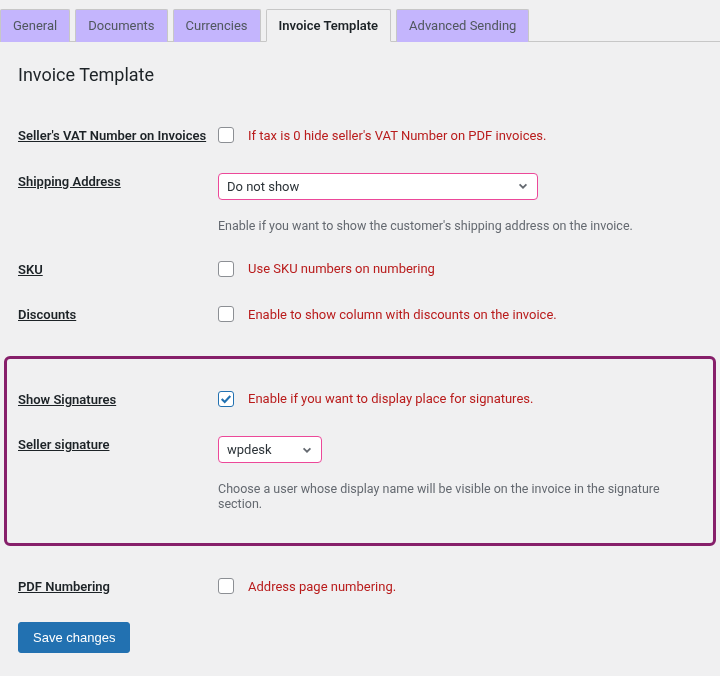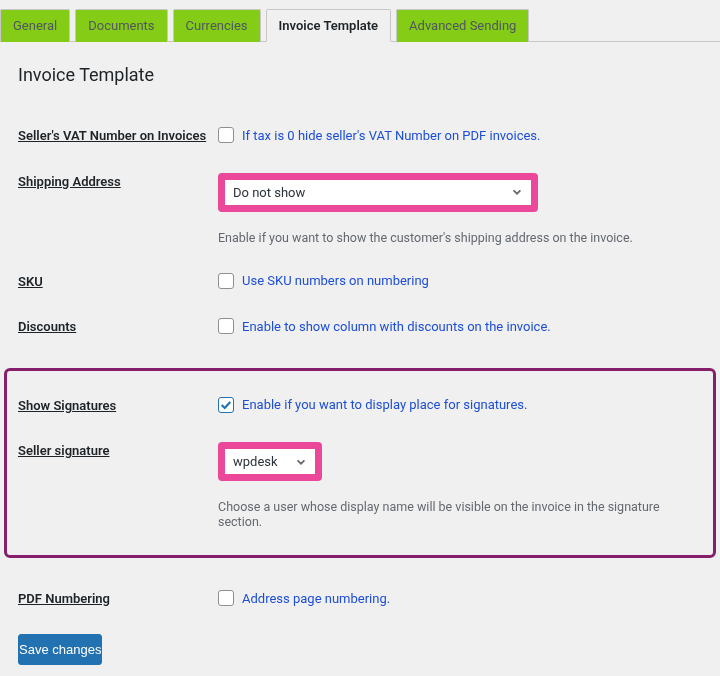--- a/index.html
+++ b/index.html
@@ -16,21 +16,21 @@
   }
   
   .tabs {
     display: flex;
     gap: 5px;
     padding-top: 8px;
     border-bottom: 1px solid #c7c7c7;
   }
   .tab {
     padding: 8px 12px;
-    background: #84cc16;
+    background: #c4b5fd;
     border: 1px solid #c7c7c7;
     border-bottom: none;
     border-radius: 2px 2px 0 0;
     font-size: 13px;
     color: #50575e;
     cursor: pointer;
     position: relative;
     top: 1px;
   }
   .tab.active {
@@ -75,60 +75,60 @@
     justify-content: center;
     flex-shrink: 0;
   }
   .chk.checked {
     background: #fff;
     border-color: #2271b1;
   }
   .chk.checked svg { display: block; }
   .chk svg { display: none; width: 12px; height: 12px; }
   .chk svg path { stroke: #2271b1; stroke-width: 2.5; fill: none; }
-  .label-text { color: #1d4ed8; }
+  .label-text { color: #b91c1c; margin-left: 6px; }
   .desc {
     color: #646970;
     font-size: 12.5px;
     margin-top: 18px;
   }
   .select {
     display: flex;
     align-items: center;
     justify-content: space-between;
     background: #fff;
-    border: 7px solid #ec4899;
+    border: 1px solid #ec4899;
     border-radius: 4px;
     padding: 5px 8px;
     color: #2c3338;
     font-size: 13px;
     cursor: pointer;
   }
   .select.lg { width: 320px; }
   .select.sm { width: 104px; }
   .chevron {
     width: 12px; height: 12px;
   }
   .chevron path { stroke: #646970; stroke-width: 2; fill: none; }
   .box {
     border: 3px solid #861f6a;
     border-radius: 6px;
     margin-left: -14px;
     margin-right: -14px;
-    padding: 12px 11px;
+    padding: 18px 11px;
     margin-top: 18px;
     margin-bottom: 18px;
   }
   .box .form-table th { width: 200px; }
   .save-btn {
     background: #2271b1;
     color: #fff;
     border: 1px solid #2271b1;
     border-radius: 3px;
-    padding: 7px 0;
+    padding: 7px 14px;
     font-size: 13px;
     cursor: pointer;
     margin-top: 12px;
   }
 </style>
 </head>
 <body>
 
 <div class="tabs">
   <div class="tab">General</div>

